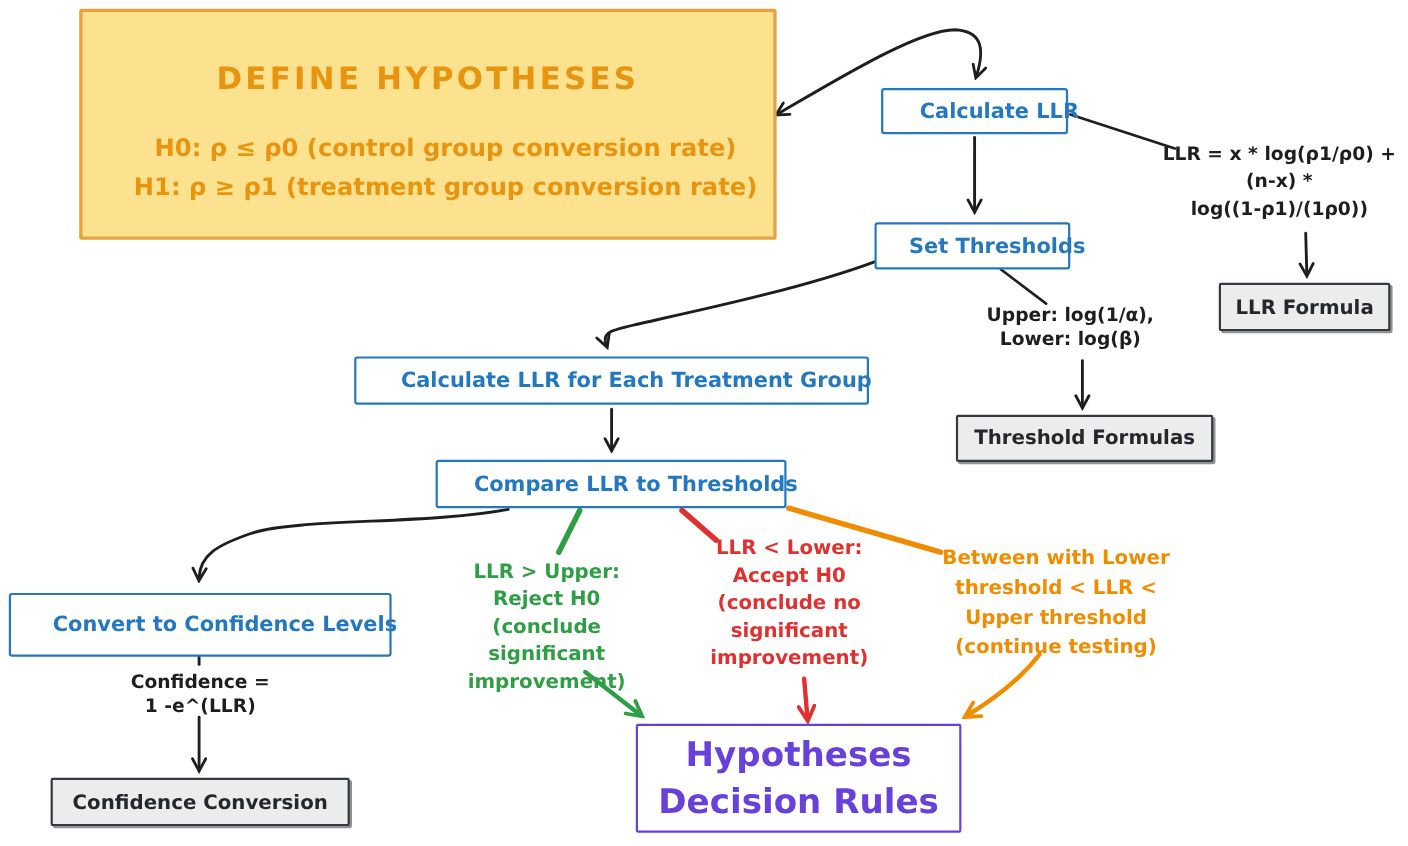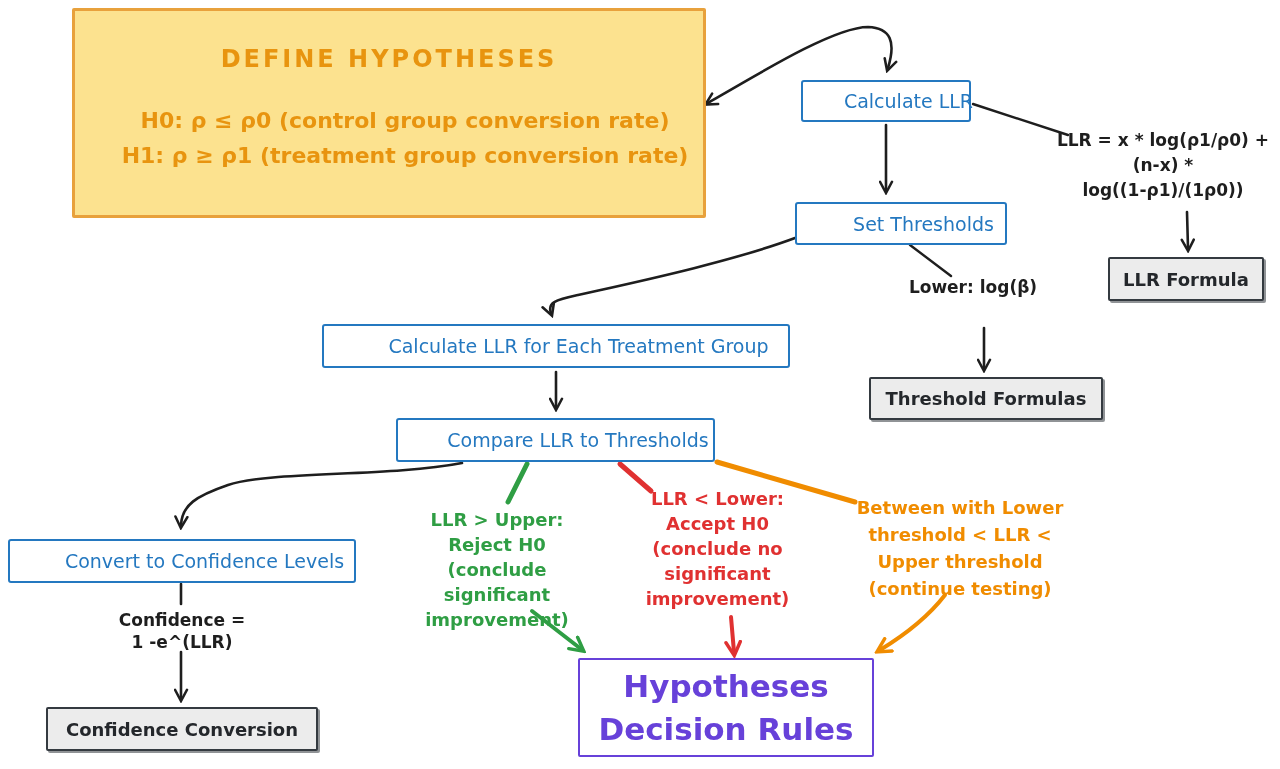--- a/index.html
+++ b/index.html
@@ -25,34 +25,34 @@
   .abs{position:absolute;}
   
   .hyp-box{
     left:72px;top:8px;width:634px;height:210px;box-sizing:border-box;
     background:var(--c-yellow_fill);
     border:3px solid var(--c-yellow_border);
     border-radius:2px;
     display:flex;flex-direction:column;align-items:center;
   }
   .hyp-title{
-    margin-top:34px;color:var(--c-hypothesis_text);
-    font-size:24px;font-weight:700;letter-spacing:3px;
+    margin-top:44px;color:var(--c-hypothesis_text);
+    font-size:28px;font-weight:700;letter-spacing:3px;
   }
   .hyp-lines{
     margin-top:30px;color:var(--c-hypothesis_text);
     font-size:22px;font-weight:600;line-height:35px;text-align:center;margin-left:32px;
   }
   
   .bnode{
     box-sizing:border-box;background:#fff;
     border:2px solid var(--c-accent_blue);border-radius:3px;
     color:var(--c-accent_blue);
     display:flex;align-items:center;justify-content:center;
-    font-size:19px;font-weight:400;white-space:nowrap;padding-left:45px;
+    font-size:19px;font-weight:700;white-space:nowrap;padding-left:45px;
   }
   
   .gnode{
     box-sizing:border-box;background:var(--c-gray_fill);
     border:2px solid var(--c-gray_border);border-radius:2px;
     box-shadow:2px 2px 0 0 rgba(52,58,64,.55);
     color:#24272b;
     display:flex;align-items:center;justify-content:center;
     font-size:18px;font-weight:600;white-space:nowrap;
   }
@@ -132,35 +132,36 @@
 
   <div class="abs hyp-box">
     <div class="hyp-title">DEFINE HYPOTHESES</div>
     <div class="hyp-lines">
       <div>H0: ρ ≤ ρ0 (control group conversion rate)</div>
       <div>H1: ρ ≥ ρ1 (treatment group conversion rate)</div>
     </div>
   </div>
 
   <div class="abs bnode" style="left:801px;top:80px;width:170px;height:42px;">Calculate LLR</div>
-  <div class="abs bnode" style="left:795px;top:202px;width:212px;height:43px;">Set Thresholds</div>
+  <div class="abs bnode" style="left:795px;top:202px;width:178px;height:43px;">Set Thresholds</div>
   <div class="abs bnode" style="left:322px;top:324px;width:468px;height:44px;">Calculate LLR for Each Treatment Group</div>
   <div class="abs bnode" style="left:396px;top:418px;width:319px;height:44px;">Compare LLR to Thresholds</div>
-  <div class="abs bnode" style="left:8px;top:539px;width:348px;height:44px;">Convert to Confidence Levels</div>
+  <div class="abs bnode" style="left:8px;top:539px;width:348px;height:58px;">Convert to Confidence Levels</div>
 
   <div class="abs gnode" style="left:1108px;top:257px;width:156px;height:44px;">LLR Formula</div>
   <div class="abs gnode" style="left:869px;top:377px;width:234px;height:43px;">Threshold Formulas</div>
   <div class="abs gnode" style="left:46px;top:707px;width:272px;height:44px;">Confidence Conversion</div>
 
   <div class="abs note" style="left:1028px;top:128px;width:270px;line-height:25px;">
     <div>LLR = x * log(ρ1/ρ0) +</div>
     <div>(n-x) *</div>
     <div>log((1-ρ1)/(1ρ0))</div>
   </div>
   <div class="abs note" style="left:873px;top:276px;width:200px;line-height:22px;">
+    <div>Upper: log(1/α),</div>
     <div>Lower: log(β)</div>
   </div>
   <div class="abs note" style="left:93px;top:609px;width:178px;line-height:22px;">
     <div>Confidence =</div>
     <div>1 -e^(LLR)</div>
   </div>
 
   <div class="abs branch green" style="left:392px;top:507px;width:210px;text-align:center;">
     <div>LLR &gt; Upper:</div>
     <div>Reject H0</div>

